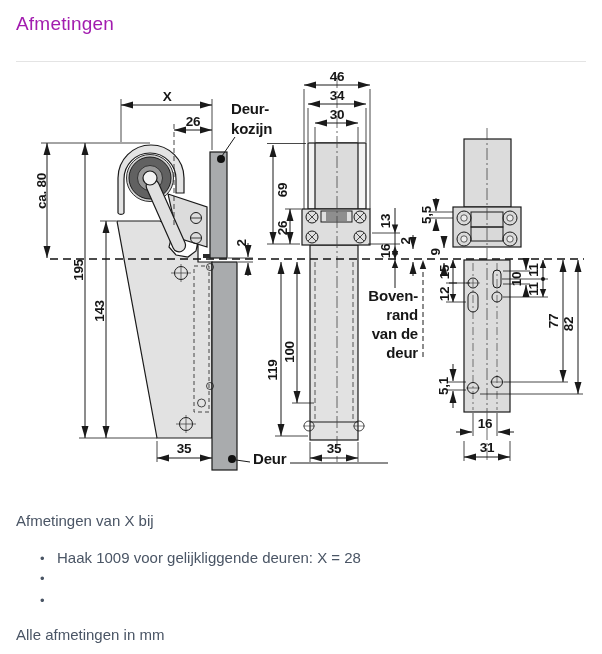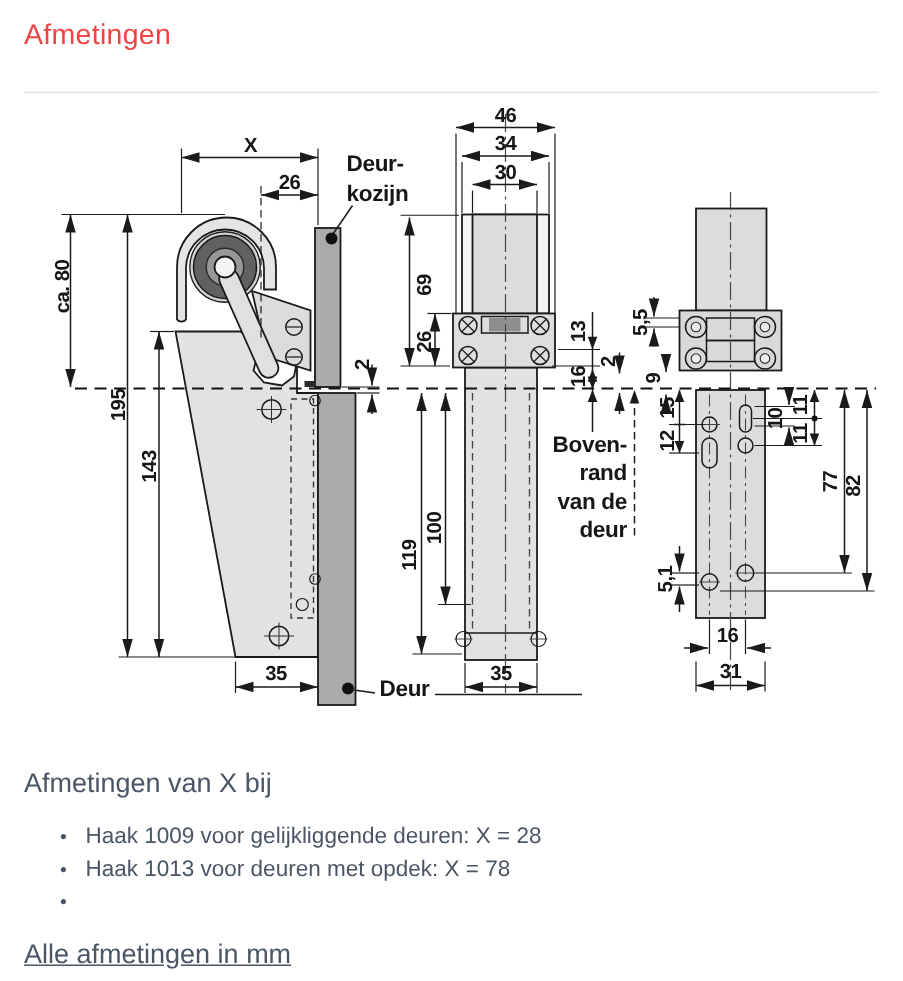--- a/index.html
+++ b/index.html
@@ -1,28 +1,28 @@
 <!DOCTYPE html>
 <html><head>
 <meta charset="utf-8">
 <style>
   html,body{margin:0;padding:0;background:#ffffff;}
   body{width:602px;height:654px;position:relative;font-family:"Liberation Sans",sans-serif;overflow:hidden;}
-  .page-title{position:absolute;left:16px;top:13px;font-size:19px;color:#ef4444;letter-spacing:.2px;}
+  .page-title{position:absolute;left:16px;top:13px;font-size:19px;color:#a21caf;letter-spacing:.2px;}
   .divider{position:absolute;left:16px;right:16px;top:61px;border-top:1px solid #e4e4e4;height:0;}
   svg{position:absolute;left:0;top:0;}
   svg text{font-family:"Liberation Sans",sans-serif;font-weight:bold;fill:#161616;}
   .dim{font-size:13.5px;letter-spacing:-.3px;}
   .plabel{font-size:15px;letter-spacing:-.2px;}
   .ln{stroke:#1a1a1a;stroke-width:1;fill:none;}
   .thin{stroke:#1a1a1a;stroke-width:.8;fill:none;}
   .part{stroke:#1a1a1a;stroke-width:1.2;}
-  .notes{position:absolute;left:16px;color:#4a5565;font-size:18px;}
+  .notes{position:absolute;left:16px;color:#4a5565;font-size:15px;}
   .intro{top:512px;}
-  .footer{top:626px;text-decoration:underline;}
+  .footer{top:626px;}
   .bullets{position:absolute;left:40px;top:549px;color:#4a5565;font-size:15px;}
   .bullet-row{display:flex;align-items:baseline;height:22px;}
   .bullet-dot{width:17px;color:#4a5565;font-size:13px;}
 </style>
 </head>
 <body>
 
 <div class="page-title">Afmetingen</div>
 <div class="divider"></div>
 
@@ -298,19 +298,18 @@
 </svg>
 
 <div class="notes intro">Afmetingen van X bij</div>
 <div class="bullets">
   <div class="bullet-row">
     <span class="bullet-dot">•</span>
     <span>Haak 1009 voor gelijkliggende deuren: X = 28</span>
   </div>
   <div class="bullet-row">
     <span class="bullet-dot">•</span>
-    <span>Haak 1013 voor deuren met opdek: X = 78</span>
   </div>
   <div class="bullet-row">
     <span class="bullet-dot">•</span>
   </div>
 </div>
 <div class="notes footer">Alle afmetingen in mm</div>
 
 </body></html>

